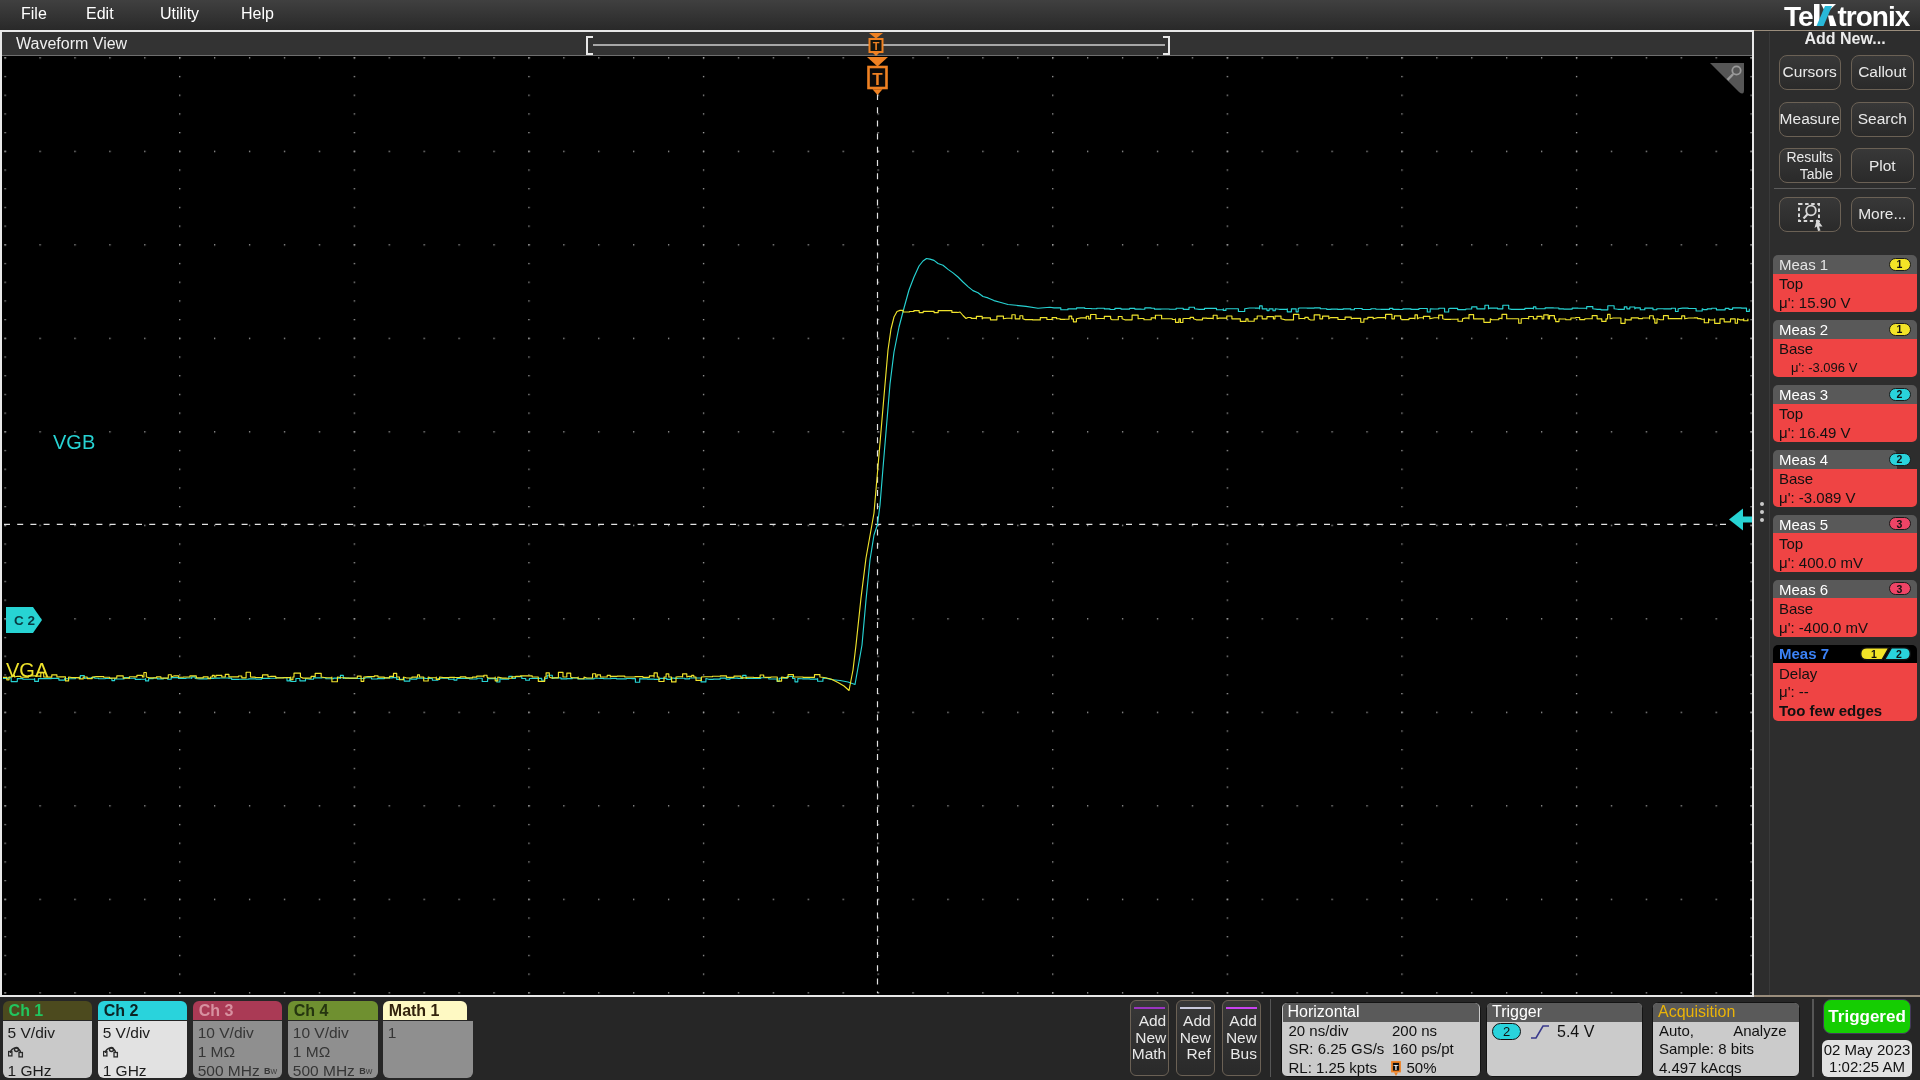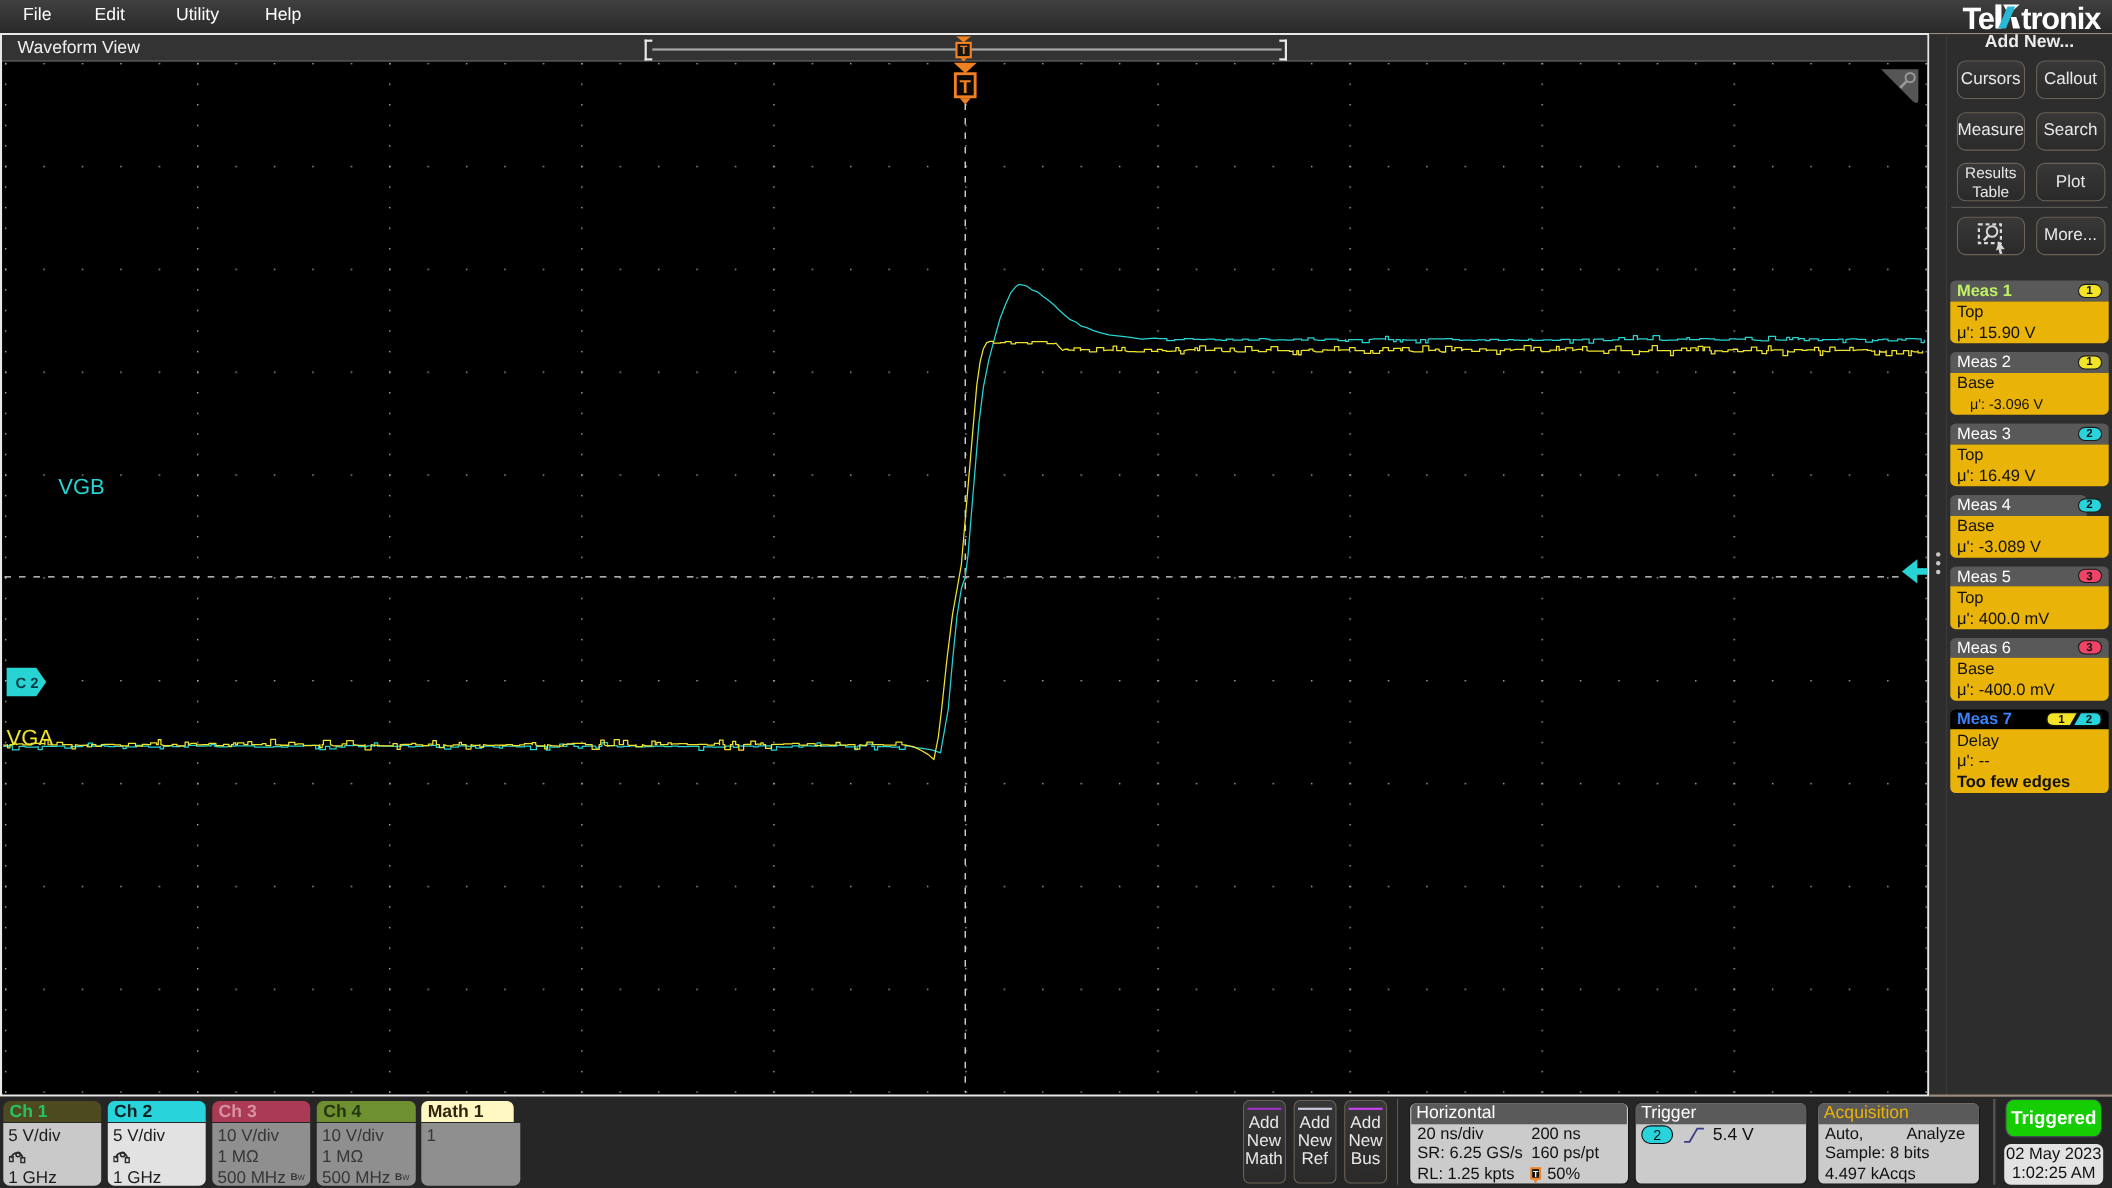--- a/index.html
+++ b/index.html
@@ -1,18 +1,18 @@
 <!DOCTYPE html>
 <html><head><meta charset="utf-8"><style>
 *{margin:0;padding:0;box-sizing:border-box}
 html,body{width:1920px;height:1080px;overflow:hidden;background:#2d2d2d;font-family:"Liberation Sans",sans-serif}
 .abs{position:absolute}
-.btn{position:absolute;background:linear-gradient(#383838,#2a2a2a);border:1px solid #6b6155;border-radius:8px;color:#e9e9e9;display:flex;align-items:center;justify-content:center;text-align:center}
+.btn{position:absolute;background:linear-gradient(#383838,#2a2a2a);border:1px solid #6b6155;border-radius:8px;color:#e9e9e9;display:flex;align-items:center;justify-content:center;text-align:right}
 .mh{background:#595959;color:#fff;border-radius:5px 5px 0 0;display:flex;align-items:center}
-.mb{background:#eab308;color:#111;border-radius:0 0 5px 5px}
+.mb{background:#ef4444;color:#111;border-radius:0 0 5px 5px}
 .badge{position:absolute;width:22px;height:13px;border-radius:7px;border:1.5px solid #1a1a1a;font-size:10.5px;font-weight:bold;color:#111;display:flex;align-items:center;justify-content:center;line-height:1}
 </style></head><body>
 <div style="position:absolute;left:0;top:0;width:1920px;height:30px;background:linear-gradient(#404040,#292929)"></div>
 <div style="position:absolute;left:21px;top:5px;font-size:16px;color:#fff">File</div>
 <div style="position:absolute;left:86px;top:5px;font-size:16px;color:#fff">Edit</div>
 <div style="position:absolute;left:160px;top:5px;font-size:16px;color:#fff">Utility</div>
 <div style="position:absolute;left:241px;top:5px;font-size:16px;color:#fff">Help</div>
 <svg class="abs" style="left:1784px;top:0" width="136" height="30" viewBox="0 0 136 30">
 <text x="0" y="26" font-size="28" font-weight="bold" letter-spacing="-1" fill="#fff" font-family="Liberation Sans">Te</text>
 <text x="53.5" y="26" font-size="28" font-weight="bold" letter-spacing="-1" fill="#fff" font-family="Liberation Sans">tronix</text>
@@ -82,21 +82,21 @@
 <div class="btn" style="left:1851.0px;top:197.0px;width:62.5px;height:34.5px;font-size:15.5px">More...</div>
 <div class="btn" style="left:1778.5px;top:197px;width:62.5px;height:34.5px"></div>
 <svg class="abs" style="left:1778.5px;top:197px" width="62" height="34" viewBox="0 0 62 34">
 <rect x="20" y="7" width="20" height="17" fill="none" stroke="#d8d8d8" stroke-width="2" stroke-dasharray="3.5 2.6"></rect>
 <circle cx="32" cy="13.5" r="4.8" fill="none" stroke="#d8d8d8" stroke-width="1.8"></circle>
 <line x1="28.7" y1="17" x2="24.5" y2="21.5" stroke="#d8d8d8" stroke-width="2.2"></line>
 <path d="M38,22 L43.5,29.5 L40,29.5 L41.5,33.5 L39,34 L37.8,29.5 L35.5,31 Z" fill="#d8d8d8"></path>
 </svg>
 <div style="position:absolute;left:1774px;top:188px;width:142px;height:1.2px;background:#5c5c5c"></div>
 <div class="mh abs" style="left:1773.0px;top:255.3px;width:143.5px;height:18.5px;background:#595959">
-    <span style="font-size:15px;margin-left:6px;color:#bef264;font-weight:bold;">Meas 1</span>
+    <span style="font-size:15px;margin-left:6px;color:#e5e5e5;">Meas 1</span>
   </div>
 <div class="badge" style="left:1888.5px;top:257.8px;background:#f3e427">1</div>
 <div class="mb abs" style="left:1773.0px;top:273.8px;width:143.5px;height:38.5px;padding-top:1.5px">
     <div style="margin-left:6px;line-height:18.8px;font-size:15px;white-space:nowrap">Top</div>
     <div style="margin-left:6px;line-height:18.8px;font-size:15px;white-space:nowrap">μ': 15.90 V</div>
   </div>
 <div class="mh abs" style="left:1773.0px;top:320.2px;width:143.5px;height:18.5px;background:#595959">
     <span style="font-size:15px;margin-left:6px;color:#fff;">Meas 2</span>
   </div>
 <div class="badge" style="left:1888.5px;top:322.7px;background:#f3e427">1</div>

